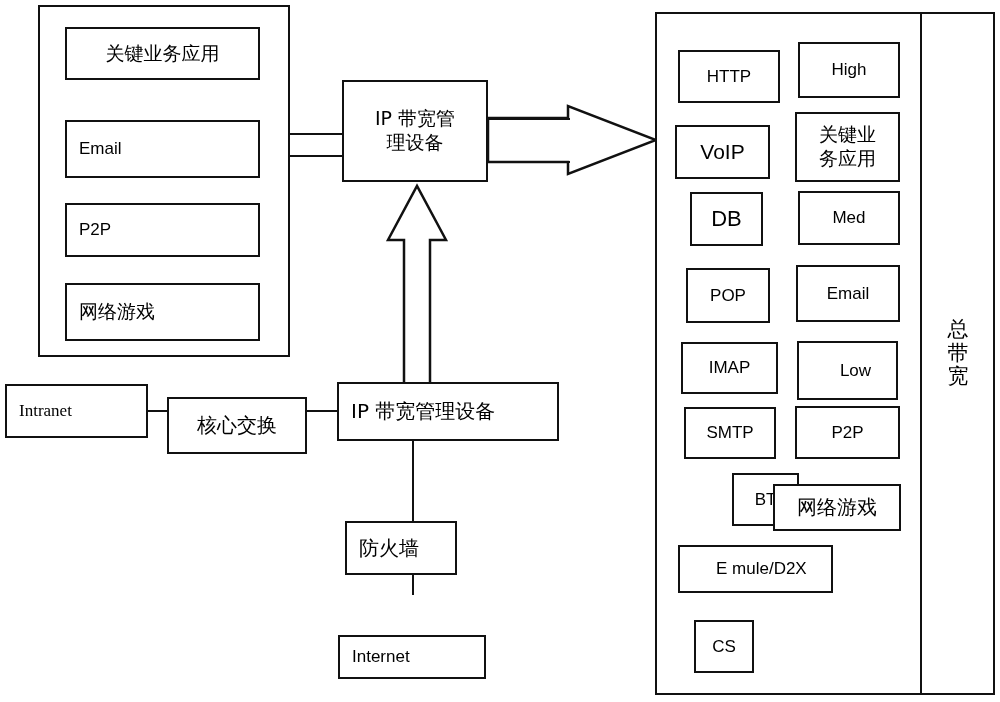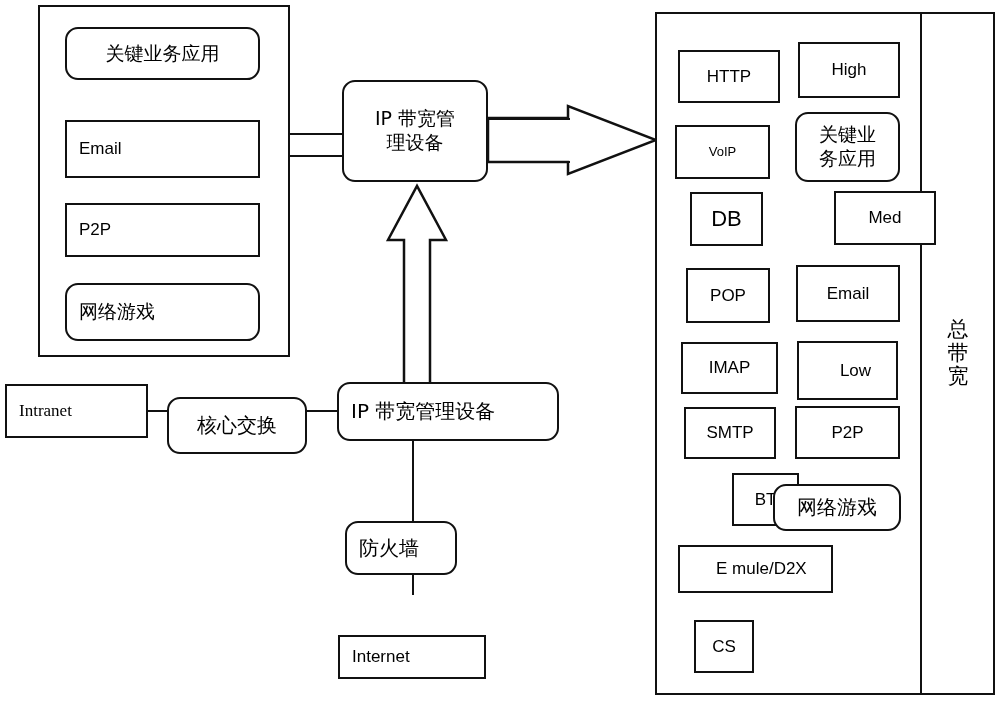--- a/index.html
+++ b/index.html
@@ -28,21 +28,21 @@
     white-space: pre-line;
   }
   .panel {
     position: absolute;
     box-sizing: border-box;
     border: 2px solid #111111;
     background: #ffffff;
   }
   .c-center { justify-content: center; text-align: center; }
   .c-left { justify-content: flex-start; text-align: left; padding-left: 12px; }
-  .cjk { font-family: "DejaVu Sans", "Liberation Sans", sans-serif; border-radius: 13px; }
+  .cjk { font-family: "DejaVu Sans", "Liberation Sans", sans-serif; }
   .serif { font-family: "Liberation Serif", "DejaVu Serif", serif; }
   .line {
     position: absolute;
     background: #111111;
   }
   .vert-text {
     position: absolute;
     display: flex;
     flex-direction: column;
     align-items: center;
@@ -110,42 +110,42 @@
   <div class="line" style="left:920px; top:12px; width:2px; height:683px;"></div>
 
   <div class="vert-text" style="left:922px; top:12px; width:73px; height:683px;">
     <span>总</span>
     <span>带</span>
     <span>宽</span>
   </div>
 
   <div class="box c-center" style="left:678px; top:50px; width:102px; height:53px; font-size:17px;">HTTP</div>
 
-  <div class="box c-center" style="left:675px; top:125px; width:95px; height:54px; font-size:13px;">VoIP</div>
+  <div class="box c-center" style="left:675px; top:125px; width:95px; height:54px; font-size:21px;">VoIP</div>
 
   <div class="box c-center" style="left:690px; top:192px; width:73px; height:54px; font-size:22px;">DB</div>
 
   <div class="box c-center" style="left:686px; top:268px; width:84px; height:55px; font-size:17px;">POP</div>
 
   <div class="box c-center" style="left:681px; top:342px; width:97px; height:52px; font-size:17px;">IMAP</div>
 
   <div class="box c-center" style="left:684px; top:407px; width:92px; height:52px; font-size:17px;">SMTP</div>
 
   <div class="box c-center" style="left:692px; top:473px; width:67px; height:53px; font-size:17px;margin-left:40px;">BT</div>
 
   <div class="box c-left" style="left:678px; top:545px; width:155px; height:48px; font-size:17px;padding-left:36px;">E mule/D2X</div>
 
   <div class="box c-center" style="left:694px; top:620px; width:60px; height:53px; font-size:17px;">CS</div>
 
   <div class="box c-center" style="left:798px; top:42px; width:102px; height:56px; font-size:17px;">High</div>
 
   <div class="box cjk c-center" style="left:795px; top:112px; width:105px; height:70px; font-size:19px;">关键业
 务应用</div>
 
-  <div class="box c-center" style="left:798px; top:191px; width:102px; height:54px; font-size:17px;margin-left:36px;">Med</div>
+  <div class="box c-center" style="left:798px; top:191px; width:102px; height:54px; font-size:17px;">Med</div>
 
   <div class="box c-center" style="left:796px; top:265px; width:104px; height:57px; font-size:17px;">Email</div>
 
   <div class="box c-center" style="left:797px; top:341px; width:101px; height:59px; font-size:17px;padding-left:16px;">Low</div>
 
   <div class="box c-center" style="left:795px; top:406px; width:105px; height:53px; font-size:17px;">P2P</div>
 
   <div class="box cjk c-center" style="left:773px; top:484px; width:128px; height:47px; font-size:20px;">网络游戏</div>
 
 </div>

